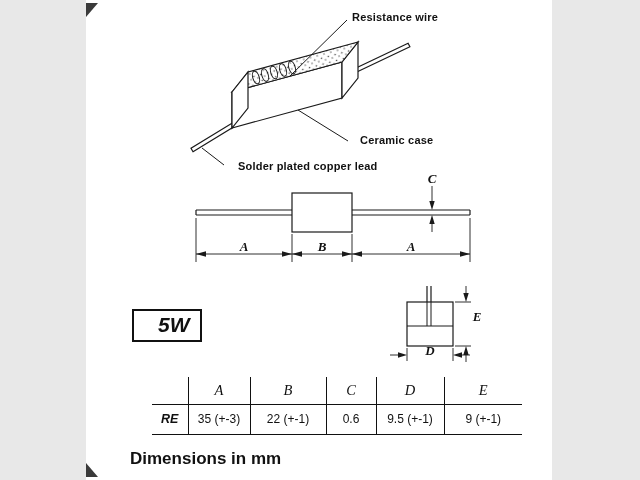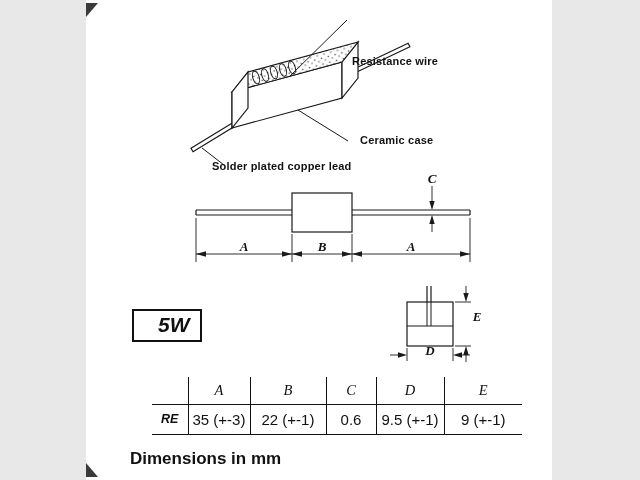--- a/index.html
+++ b/index.html
@@ -14,21 +14,21 @@
   .callout { position:absolute; font-weight:bold; font-size:11px; white-space:nowrap; letter-spacing:0.2px; }
   .dim { position:absolute; font-family:"Liberation Serif", serif; font-style:italic; font-weight:bold;
          font-size:13px; transform:translateX(-50%); white-space:nowrap; }
   .power { position:absolute; left:132px; top:309px; border:2.5px solid #111; padding:2px 10px 3px 24px;
            font-size:21px; font-weight:bold; font-style:italic; background:#fff; }
   .footer { position:absolute; left:130px; top:449px; font-weight:bold; font-size:17px; }
 
   table.dims { position:absolute; left:152px; top:377px; border-collapse:collapse; table-layout:fixed; background:transparent; }
   table.dims th { font-family:"Liberation Serif", serif; font-style:italic; font-weight:normal; font-size:14.5px;
                   text-align:center; height:27px; border-bottom:1.5px solid #111; }
-  table.dims td { font-size:15px; text-align:center; height:30px; border-bottom:1.5px solid #111; white-space:nowrap; }
+  table.dims td { font-size:12px; text-align:center; height:30px; border-bottom:1.5px solid #111; white-space:nowrap; }
   table.dims th:not(:first-child), table.dims td:not(:first-child) { border-left:1.2px solid #111; }
   table.dims td.rowlbl { font-weight:bold; font-size:12.5px; font-family:"Liberation Sans", sans-serif;font-style:italic; }
 </style>
 </head>
 <body>
 
 <div class="stage">
 
   <div class="band left"></div>
   <div class="band right"></div>
@@ -124,23 +124,23 @@
     <g stroke="#1a1a1a" stroke-width="0.9">
       <line x1="455" y1="302" x2="471" y2="302"></line>
       <line x1="455" y1="346" x2="471" y2="346"></line>
       <line x1="466" y1="286" x2="466" y2="294"></line>
       <polygon points="466,302 463.3,293 468.7,293" fill="#1a1a1a" stroke="none"></polygon>
       <polygon points="466,346 463.3,355 468.7,355" fill="#1a1a1a" stroke="none"></polygon>
       <line x1="466" y1="354" x2="466" y2="362"></line>
     </g>
   </svg>
 
-  <div class="callout" style="left:352px; top:11px;margin-top:44px;">Resistance wire</div>
+  <div class="callout" style="left:352px; top:11px;">Resistance wire</div>
   <div class="callout" style="left:360px; top:134px;">Ceramic case</div>
-  <div class="callout" style="left:212px; top:160px;">Solder plated copper lead</div>
+  <div class="callout" style="left:238px; top:160px;">Solder plated copper lead</div>
 
   <div class="dim" style="left:244px; top:239px;">A</div>
   <div class="dim" style="left:322px; top:239px;">B</div>
   <div class="dim" style="left:411px; top:239px;">A</div>
   <div class="dim" style="left:432px; top:171px;">C</div>
   <div class="dim" style="left:430px; top:343px;">D</div>
   <div class="dim" style="left:477px; top:309px;">E</div>
 
   <div class="power">
     <span>5W</span>

